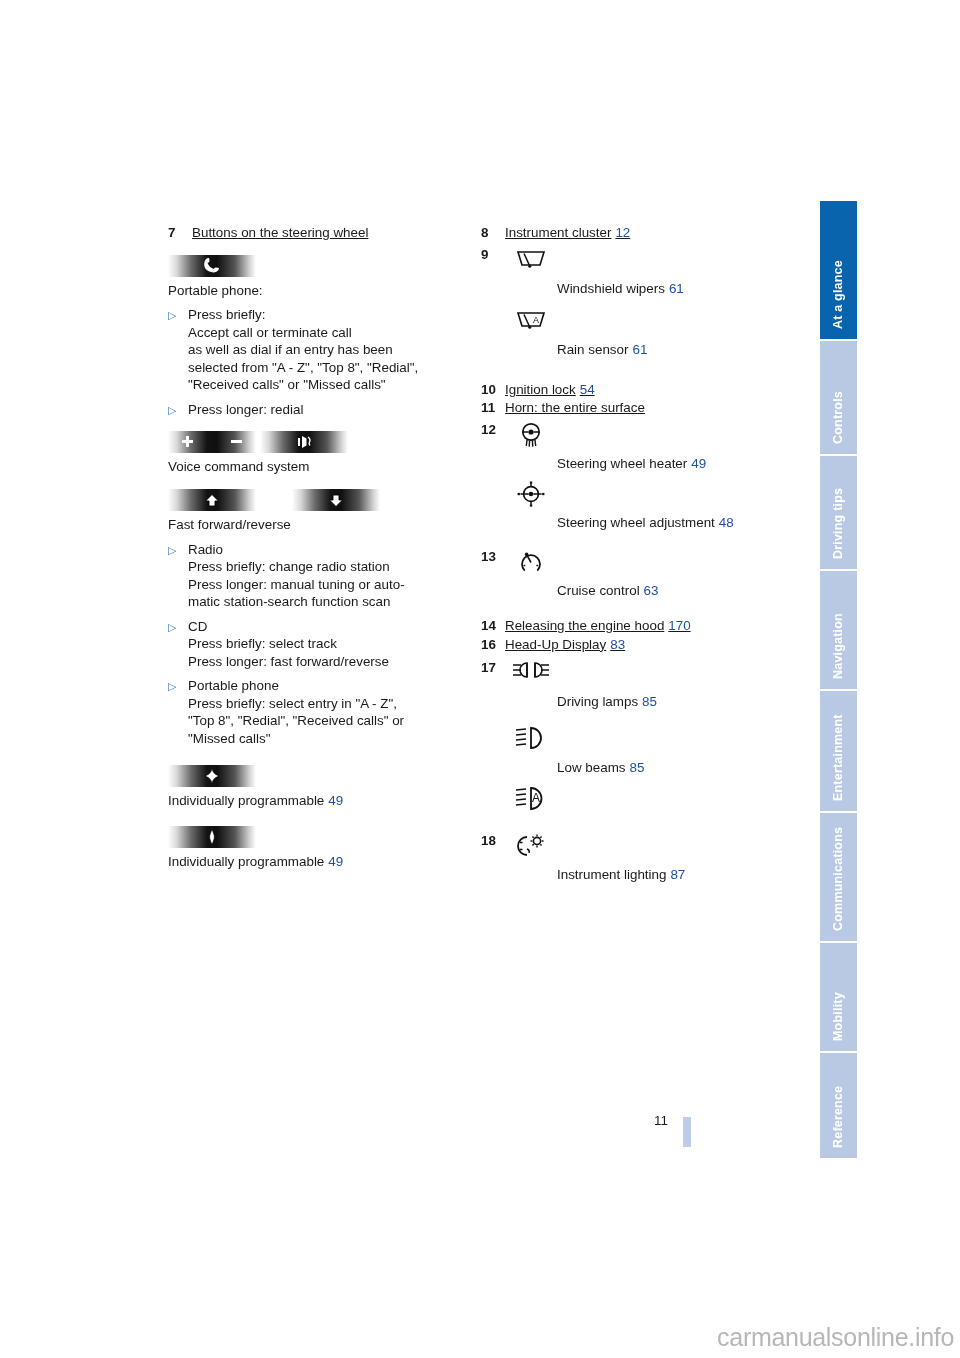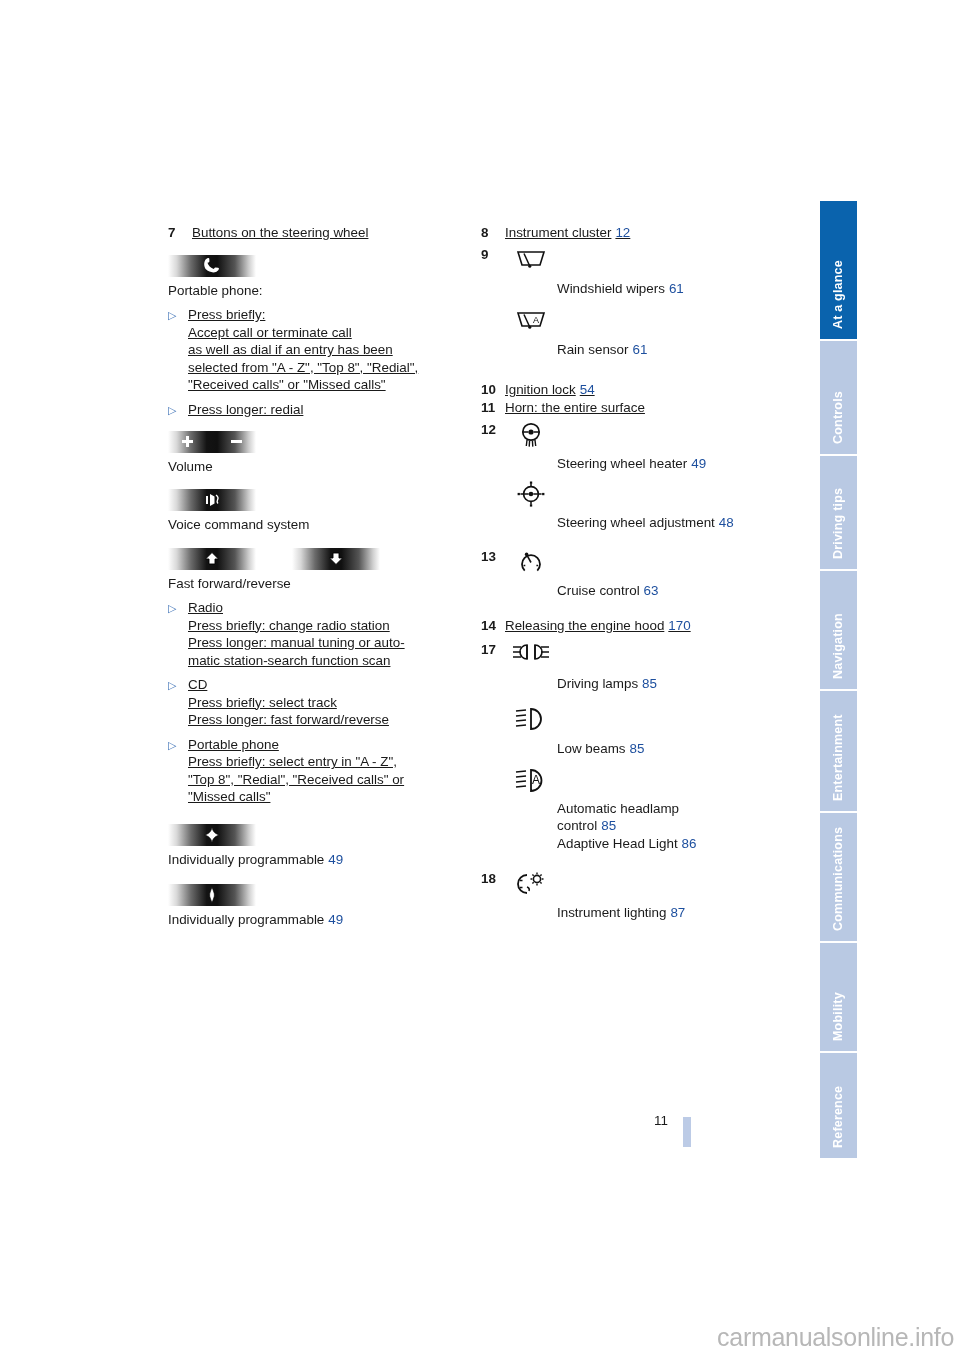--- a/index.html
+++ b/index.html
@@ -88,21 +88,21 @@
     display: flex;
     align-items: flex-start;
     margin-top: 7px;
   }
   .bullet .tri {
     flex: 0 0 20px;
     color: #3a6fb5;
     font-size: 11px;
     line-height: 18px;
   }
-  .bullet .btxt { flex: 1 1 auto; text-decoration: underline; }
+  .bullet .btxt { flex: 1 1 auto; }
 
   
   .chip {
     position: relative;
     width: 88px;
     height: 22px;
     margin-top: 12px;
     margin-bottom: 5px;
     background: linear-gradient(to right,
         #ffffff 0%, #d8d8d8 10%, #6b6b6b 26%,
@@ -269,21 +269,20 @@
       <span class="glyph">
         <span class="vol-sign">
             <i class="h"></i>
             <i class="v"></i>
           </span>
         <span class="vol-sign">
             <i class="h"></i>
           </span>
       </span>
     </div>
-    <div class="cap">Volume</div>
 
     
     <div class="chip">
       <span class="glyph">
         <svg width="20" height="16" viewBox="0 0 20 16">
           <rect x="4" y="4" width="2" height="8" fill="#fff"></rect>
           <path d="M8 2 L8 14 L12.5 11.5 L12.5 4.5 Z" fill="#fff"></path>
           <path d="M14 3 q3 2 1.5 5 q-1 2 .5 3.5" stroke="#fff" stroke-width="1.4" fill="none"></path>
         </svg>
       </span>
@@ -464,20 +463,26 @@
     </div>
 
     <div class="item" style="margin-top:18px">
       <div class="num">14</div>
       <div class="txt">
         <span>Releasing the engine hood</span><span class="ref">170</span>
       </div>
     </div>
 
 
+    <div class="item">
+      <div class="num">16</div>
+      <div class="txt">
+        <span>Head-Up Display</span><span class="ref">83</span>
+      </div>
+    </div>
 
     <div class="iconrow" style="margin-top:6px">
       <div class="num">17</div>
       <div class="ico">
         <svg width="44" height="22" viewBox="0 0 44 22">
           <path d="M18 4 A7 7 0 0 0 18 18 Z" fill="none" stroke="#111" stroke-width="1.6"></path>
           <path d="M18 4 L18 18" stroke="#111" stroke-width="1.6"></path>
           <path d="M26 4 A7 7 0 0 1 26 18 Z" fill="none" stroke="#111" stroke-width="1.6"></path>
           <path d="M26 4 L26 18" stroke="#111" stroke-width="1.6"></path>
           <path d="M4 6 L12 6 M4 11 L12 11 M4 16 L12 16" stroke="#111" stroke-width="1.5"></path>
@@ -504,29 +509,20 @@
 
     <div class="iconrow" style="margin-top:8px">
       <div class="num"></div>
       <div class="ico">
         <svg width="40" height="30" viewBox="0 0 40 30">
           <path d="M20 4 L20 25 A10.5 10.5 0 0 0 20 4 Z" fill="none" stroke="#111" stroke-width="1.8"></path>
           <path d="M5 6 L15 5 M5 11 L15 10 M5 16 L15 15 M5 21 L15 20" stroke="#111" stroke-width="1.6"></path>
           <text x="21" y="18" font-family="Liberation Sans, sans-serif" font-size="12" fill="#111">A</text>
         </svg>
       </div>
-      <div class="lbl">
-        <div>Automatic headlamp</div>
-        <div>
-          <span>control</span><span class="ref">85</span>
-        </div>
-        <div>
-          <span>Adaptive Head Light</span><span class="ref">86</span>
-        </div>
-      </div>
     </div>
 
     <div class="iconrow" style="margin-top:18px">
       <div class="num">18</div>
       <div class="ico">
         <svg width="40" height="28" viewBox="0 0 40 28">
           <path d="M16 5 A9 9 0 1 0 16 23" fill="none" stroke="#111" stroke-width="1.8"></path>
           <path d="M9 10.5 L11.5 10.5 M9 17.5 L11.5 17.5" stroke="#111" stroke-width="1.4"></path>
           <path d="M16 17 q3 1 2 4" stroke="#111" stroke-width="1.5" fill="none"></path>
           <circle cx="26" cy="9" r="3.6" fill="none" stroke="#111" stroke-width="1.6"></circle>

